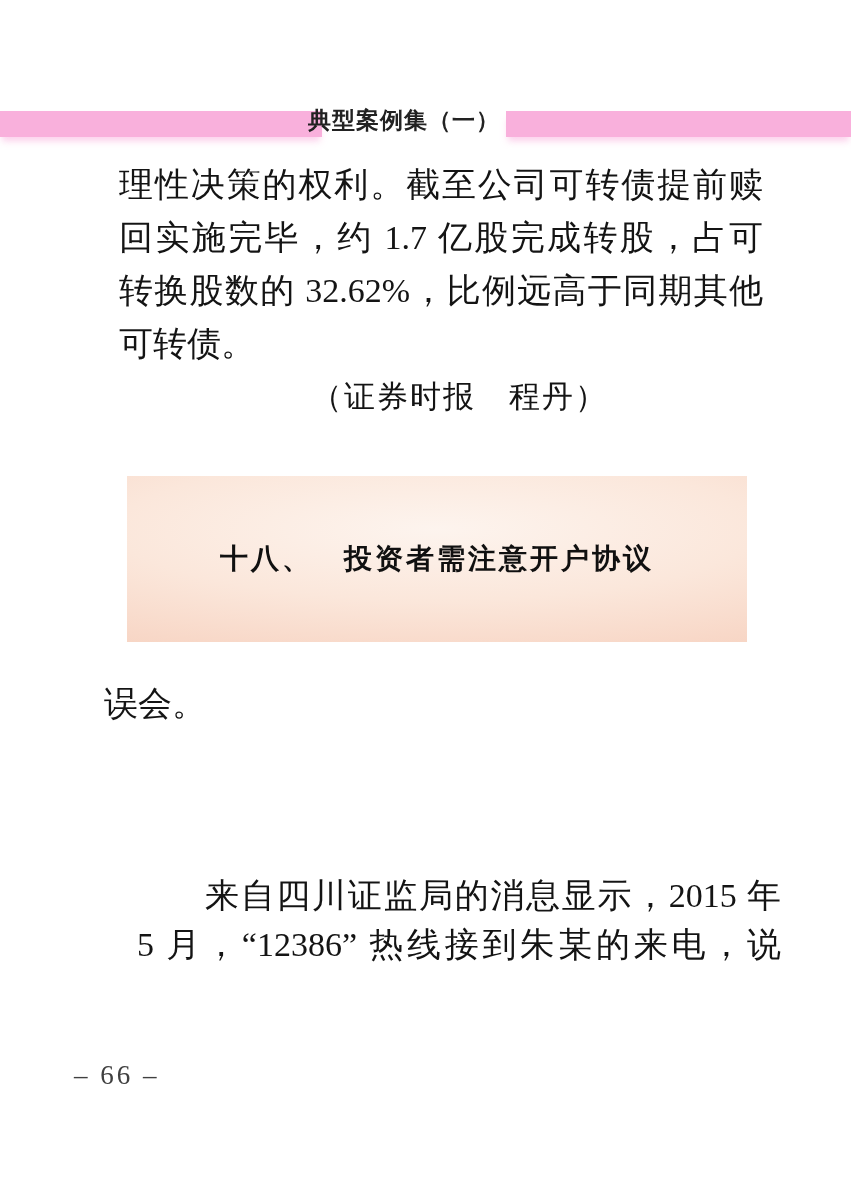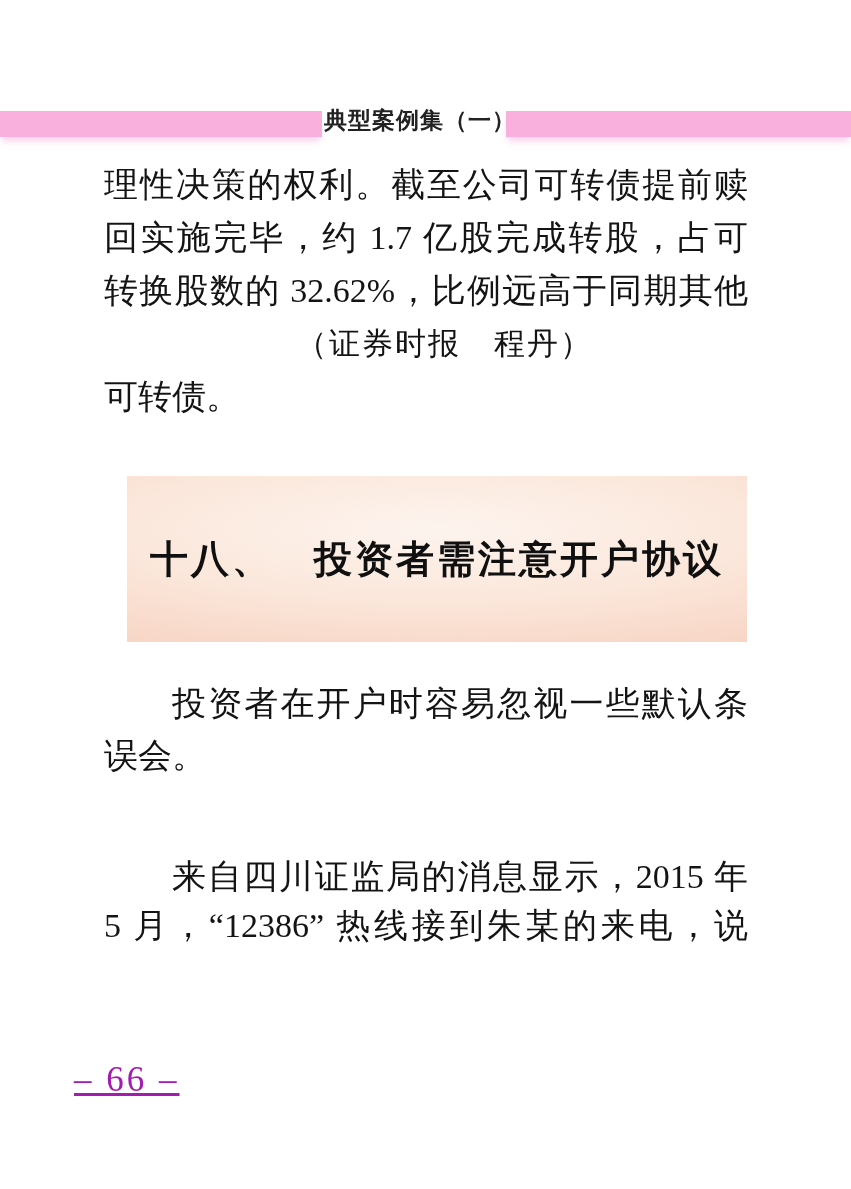--- a/index.html
+++ b/index.html
@@ -15,85 +15,84 @@
 
   
   .hdr-bar {
     position: absolute; top: 111px; height: 26px;
     background: #f9b0dc;
     box-shadow: 0 6px 7px -2px rgba(250, 182, 224, 0.65);
   }
   .hdr-bar.left  { left: 0; width: 322px; }
   .hdr-bar.right { left: 506px; width: 345px; }
   .hdr-title {
-    position: absolute; top: 105px; left: 324px; width: 188px;
+    position: absolute; top: 105px; left: 308px; width: 188px;
     text-align: center;
     font-family: "Liberation Sans", "DejaVu Sans", sans-serif;
     font-size: 23px; font-weight: bold; color: #222;
     letter-spacing: 1px; white-space: nowrap;
   }
 
   
   .textblock {
     position: absolute; left: 104px; width: 644px;
     font-size: 34px; color: #141414;
   }
-  .p1 { top: 158px; line-height: 53px; }
+  .p1 { top: 158px; line-height: 53px; margin-left: 15px; }
   .p2 { top: 678px; line-height: 52px; }
-  .p3 { top: 852px; line-height: 49px; }
+  .p3 { top: 871px; line-height: 49px; margin-left: 33px; }
   .line { white-space: nowrap; }
   .line.just { white-space: normal; text-align: justify; text-align-last: justify; }
   .line.indent { text-indent: 2em; }
   .attribution {
     text-align: right; padding-right: 155px;
     font-size: 31px; letter-spacing: 2px;
   }
 
   
   .section-box {
     position: absolute; left: 127px; top: 476px; width: 620px; height: 166px;
     background: radial-gradient(ellipse 115% 95% at 50% 32%,
                 #fdf4ee 0%, #fbe7db 45%, #f8d8c8 78%, #f5cfbd 100%);
     display: flex; flex-direction: column; justify-content: center; align-items: center;
     text-align: center;
   }
   .section-line {
-    font-size: 38px; font-weight: 900; color: #101010;
+    font-size: 28px; font-weight: 900; color: #101010;
     line-height: 58px; letter-spacing: 3px; white-space: nowrap;
   }
 
   
   .page-number {
     position: absolute; left: 74px; top: 1060px;
-    font-size: 35px; color: #a21caf; letter-spacing: 3px; white-space: nowrap; text-decoration: underline;
+    font-size: 27px; color: #404040; letter-spacing: 3px; white-space: nowrap;
   }
 </style>
 </head>
 <body>
 
 <div class="page">
 
   <div class="hdr-bar left"></div>
   <div class="hdr-title">典型案例集（一）</div>
   <div class="hdr-bar right"></div>
 
   <div class="textblock p1">
     <div class="line just">理性决策的权利。截至公司可转债提前赎</div>
     <div class="line just">回实施完毕，约 1.7 亿股完成转股，占可</div>
     <div class="line just">转换股数的 32.62%，比例远高于同期其他</div>
+    <div class="line">可转债。</div>
     <div class="line attribution">（证券时报　程丹）</div>
-    <div class="line">可转债。</div>
   </div>
 
   <div class="section-box">
     <div class="section-line">十八、　投资者需注意开户协议</div>
   </div>
 
   <div class="textblock p2">
-    <div class="line just indent">投资者在开户时容易忽视一些默认条</div>
     <div class="line">误会。</div>
   </div>
 
   <div class="textblock p3">
     <div class="line just indent">来自四川证监局的消息显示，2015 年</div>
     <div class="line just">5 月，“12386” 热线接到朱某的来电，说</div>
   </div>
 
   <div class="page-number">– 66 –</div>
 

